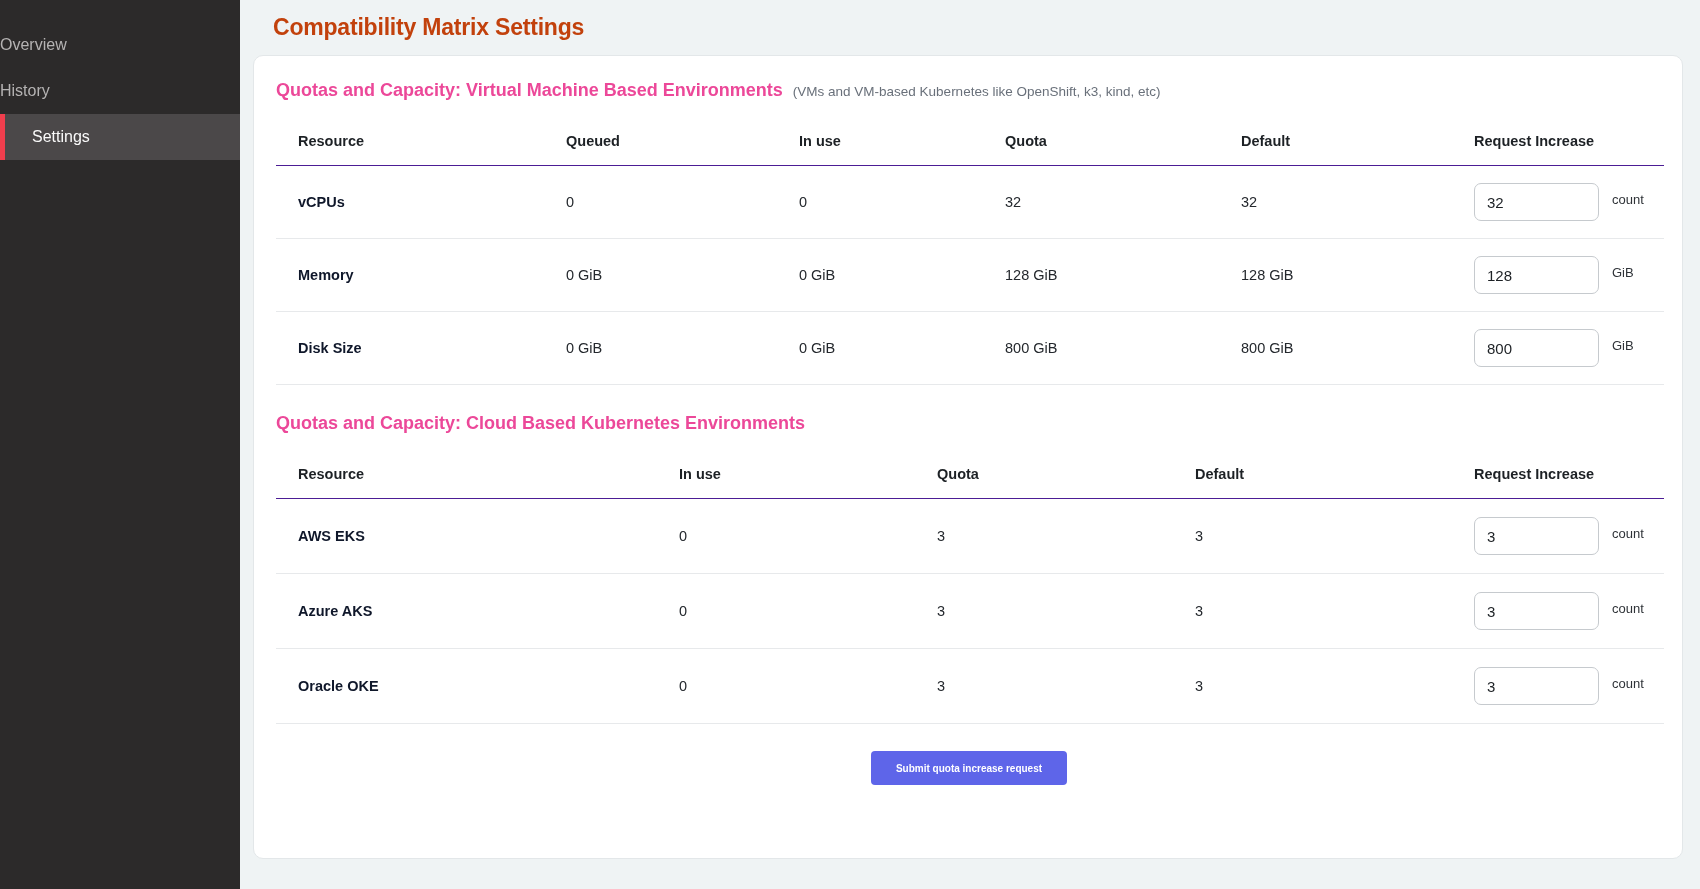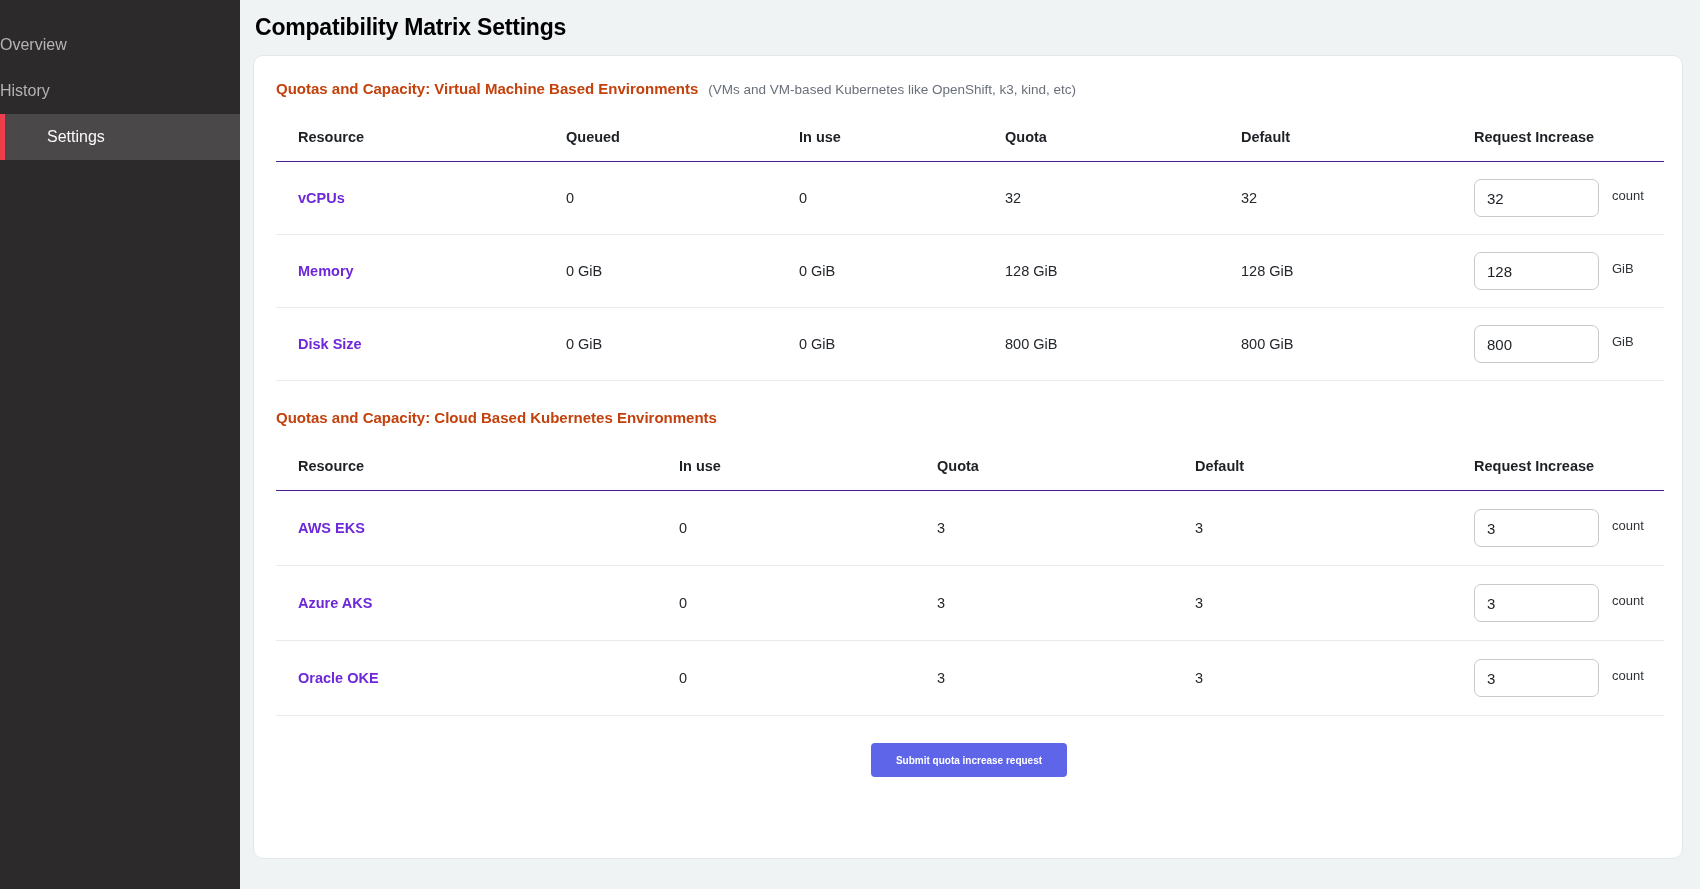--- a/index.html
+++ b/index.html
@@ -31,43 +31,43 @@
   }
   .nav-item{
     height:46px;line-height:46px;
     font-size:16px;color:#b5b3b3;
     cursor:pointer;user-select:none;
   }
   .nav-item.active{
     background:var(--sidebar-active-bg);
     color:#fafafa;
     border-left:5px solid var(--accent-red);
-    padding-left:42px;
+    padding-left:27px;
   }
   
   .main{flex:1;padding:0 17px 0 13px;}
   .page-title{
-    margin:14px 0 0 2px;
-    font-size:23px;font-weight:700;color:#000000;
+    margin:14px 0 0 20px;
+    font-size:23px;font-weight:700;color:#c2410c;
     letter-spacing:-0.2px;
   }
   .card{
     margin-top:14px;
     width:1430px;min-height:804px;
     background:#fff;
     border:1px solid var(--card-border);
     border-radius:10px;
     padding:24px 20px 18px 22px;
   }
   .section-heading{
     display:flex;align-items:baseline;gap:10px;
     margin:0 0 4px 0;
   }
   .section-heading .h{
-    font-size:15px;font-weight:700;color:#c2410c;
+    font-size:18px;font-weight:700;color:#ec4899;
   }
   .section-heading .sub{
     font-size:13.5px;font-weight:400;color:var(--text-subtle);
   }
   .section-heading.second{margin-top:28px;}
   table{
     width:100%;border-collapse:collapse;table-layout:fixed;
   }
   th{
     text-align:left;
@@ -75,21 +75,21 @@
     font-size:14.5px;font-weight:700;color:var(--text-dark);
     border-bottom:1px solid #4c1d95;
   }
   td{
     padding:0 0 0 22px;
     border-bottom:1px solid var(--row-border);
     font-size:14.5px;color:var(--text-mid);
   }
   .t1 td{height:73px;}
   .t2 td{height:75px;}
-  td.resource{font-weight:700;color:#6d28d9;}
+  td.resource{font-weight:700;color:#0f172a;}
   .input-group{display:flex;align-items:center;}
   .quota-input{
     width:125px;height:38px;
     border:1px solid var(--input-border);
     border-radius:7px;
     font-size:15px;color:var(--text-dark);
     padding:0 12px;
     font-family:"Liberation Sans",sans-serif;
     background:#fff;
   }

